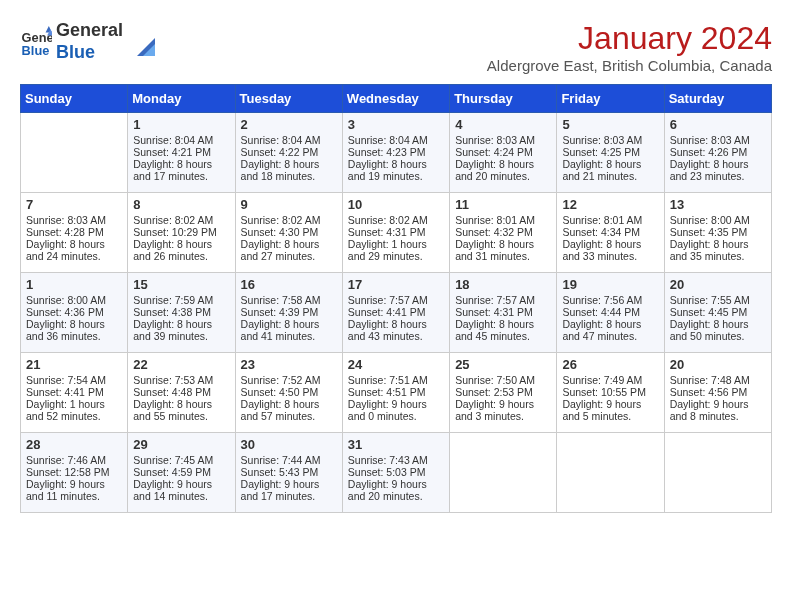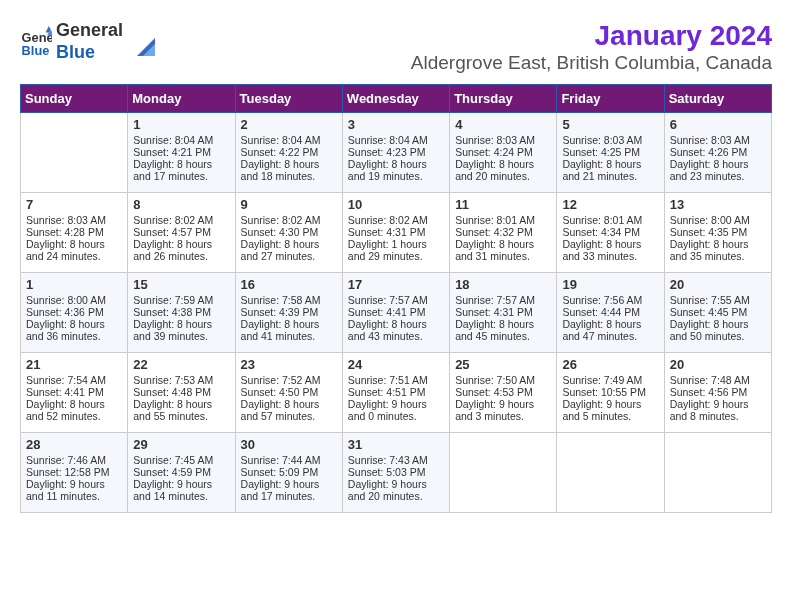--- a/index.html
+++ b/index.html
@@ -22,35 +22,35 @@
       gap: 4px;
     }
     .logo-icon {
       width: 32px;
       height: 32px;
     }
     .title-section {
       text-align: right;
     }
     .month-title {
-      font-size: 28px;
-      font-weight: bold;
-      color: #6d28d9;
+      font-size: 32px;
+      font-weight: normal;
+      color: #b91c1c;
     }
     .location-title {
-      font-size: 19px;
+      font-size: 15px;
       color: #555;
     }
     table {
       width: 100%;
       border-collapse: collapse;
       table-layout: fixed;
     }
     th {
-      background-color: #701a75;
+      background-color: #1d4ed8;
       color: white;
       padding: 6px 4px;
       text-align: left;
       font-size: 13px;
       font-weight: bold;
       border: 1px solid #2a5aaf;
     }
     td {
       border: 1px solid #ccc;
       vertical-align: top;
@@ -157,21 +157,21 @@
       <tr>
         <td>
           <span class="day-number">7</span>
           <div>Sunrise: 8:03 AM</div>
           <div>Sunset: 4:28 PM</div>
           <div>Daylight: 8 hours and 24 minutes.</div>
         </td>
         <td>
           <span class="day-number">8</span>
           <div>Sunrise: 8:02 AM</div>
-          <div>Sunset: 4:57 PM</div>
+          <div>Sunset: 10:29 PM</div>
           <div>Daylight: 8 hours and 26 minutes.</div>
         </td>
         <td>
           <span class="day-number">9</span>
           <div>Sunrise: 8:02 AM</div>
           <div>Sunset: 4:30 PM</div>
           <div>Daylight: 8 hours and 27 minutes.</div>
         </td>
         <td>
           <span class="day-number">10</span>
@@ -240,21 +240,21 @@
           <div>Sunrise: 7:55 AM</div>
           <div>Sunset: 4:45 PM</div>
           <div>Daylight: 8 hours and 50 minutes.</div>
         </td>
       </tr>
       <tr>
         <td>
           <span class="day-number">21</span>
           <div>Sunrise: 7:54 AM</div>
           <div>Sunset: 4:41 PM</div>
-          <div>Daylight: 8 hours and 52 minutes.</div>
+          <div>Daylight: 1 hours and 52 minutes.</div>
         </td>
         <td>
           <span class="day-number">22</span>
           <div>Sunrise: 7:53 AM</div>
           <div>Sunset: 4:48 PM</div>
           <div>Daylight: 8 hours and 55 minutes.</div>
         </td>
         <td>
           <span class="day-number">23</span>
           <div>Sunrise: 7:52 AM</div>
@@ -263,21 +263,21 @@
         </td>
         <td>
           <span class="day-number">24</span>
           <div>Sunrise: 7:51 AM</div>
           <div>Sunset: 4:51 PM</div>
           <div>Daylight: 9 hours and 0 minutes.</div>
         </td>
         <td>
           <span class="day-number">25</span>
           <div>Sunrise: 7:50 AM</div>
-          <div>Sunset: 4:53 PM</div>
+          <div>Sunset: 2:53 PM</div>
           <div>Daylight: 9 hours and 3 minutes.</div>
         </td>
         <td>
           <span class="day-number">26</span>
           <div>Sunrise: 7:49 AM</div>
           <div>Sunset: 10:55 PM</div>
           <div>Daylight: 9 hours and 5 minutes.</div>
         </td>
         <td>
           <span class="day-number">20</span>
@@ -295,21 +295,21 @@
         </td>
         <td>
           <span class="day-number">29</span>
           <div>Sunrise: 7:45 AM</div>
           <div>Sunset: 4:59 PM</div>
           <div>Daylight: 9 hours and 14 minutes.</div>
         </td>
         <td>
           <span class="day-number">30</span>
           <div>Sunrise: 7:44 AM</div>
-          <div>Sunset: 5:09 PM</div>
+          <div>Sunset: 5:43 PM</div>
           <div>Daylight: 9 hours and 17 minutes.</div>
         </td>
         <td>
           <span class="day-number">31</span>
           <div>Sunrise: 7:43 AM</div>
           <div>Sunset: 5:03 PM</div>
           <div>Daylight: 9 hours and 20 minutes.</div>
         </td>
         <td class="empty-cell" style="background-color: rgb(255, 255, 255);"></td>
         <td class="empty-cell" style="background-color: rgb(255, 255, 255);"></td>

